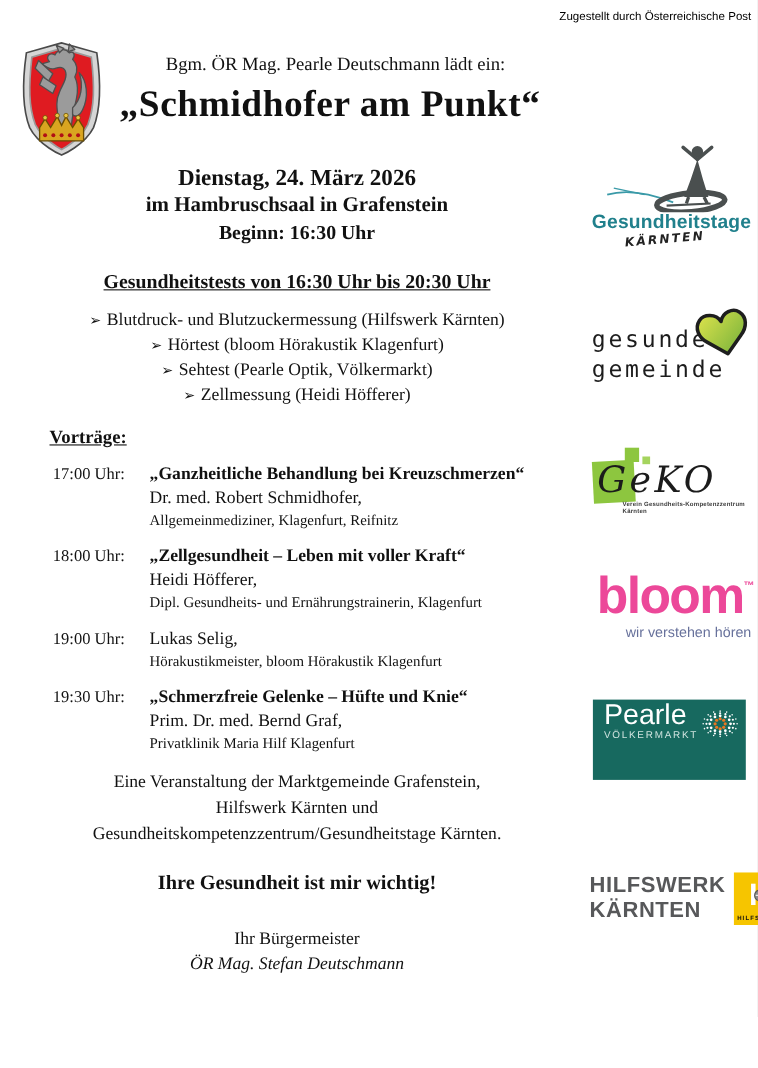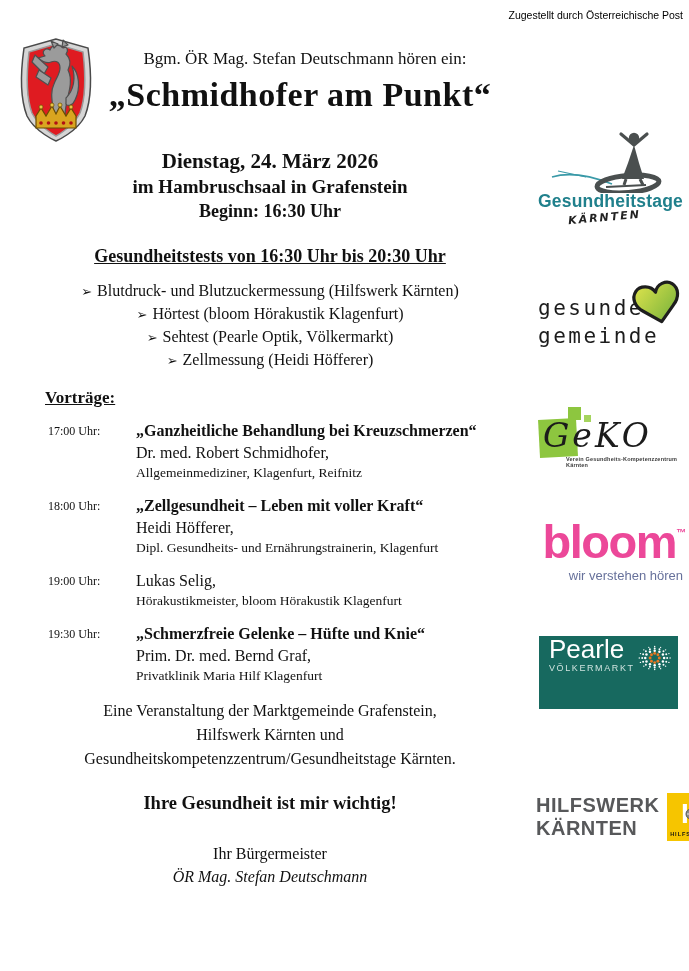--- a/index.html
+++ b/index.html
@@ -17,21 +17,21 @@
   .d2{font-size:19px;font-weight:bold;line-height:25px;}
   .d3{font-size:18px;font-weight:bold;line-height:24px;}
   .tests-head{margin-top:21px;font-size:18px;font-weight:bold;text-decoration:underline;line-height:24px;}
   .tests-list{margin-top:12px;}
   .test-item{font-size:16px;line-height:22px;}
   .arrow{font-family:"DejaVu Sans",sans-serif;font-size:13px;margin-right:5px;}
   .talks-head{margin-top:14px;text-align:left;margin-left:5px;font-size:17px;
               font-weight:bold;text-decoration:underline;line-height:24px;}
   .talks{margin-top:10px;}
   .talk{display:flex;text-align:left;margin-bottom:13px;margin-left:8px;}
-  .talk-time{width:88px;flex:none;font-size:12px;line-height:22px;}
+  .talk-time{width:88px;flex:none;font-size:15px;line-height:22px;}
   .talk-title{font-size:16px;font-weight:bold;line-height:22px;}
   .talk-speaker{font-size:16px;line-height:22px;}
   .talk-detail{font-size:13.5px;line-height:18px;}
   .organizers{margin-top:14px;font-size:16px;line-height:24px;}
   .slogan{margin-top:20px;font-size:18.5px;font-weight:bold;line-height:24px;}
   .signoff{margin-top:28px;}
   .signoff-role{font-size:16px;line-height:22px;margin-top:14px;}
   .signoff-name{font-size:16px;font-style:italic;line-height:24px;}
 
   
@@ -97,21 +97,21 @@
       <circle cx="61" cy="87" r="1.8"></circle>
     </g>
     <g fill="#e9c545" stroke="#6b4e00" stroke-width=".7">
       <circle cx="31" cy="71" r="2"></circle>
         <circle cx="42" cy="69" r="2"></circle>
       <circle cx="50" cy="69" r="2"></circle>
         <circle cx="61" cy="71" r="2"></circle>
     </g>
   </svg>
 
-  <div class="invite">Bgm. ÖR Mag. Stefan Deutschmann hören ein:</div>
+  <div class="invite">Bgm. ÖR Mag. Pearle Deutschmann lädt ein:</div>
   <div class="title">„Schmidhofer am Punkt“</div>
 
   <div class="main">
     <div class="d1">Dienstag, 24. März 2026</div>
     <div class="d2">im Hambruschsaal in Grafenstein</div>
     <div class="d3">Beginn: 16:30 Uhr</div>
 
     <div class="tests-head">Gesundheitstests von 16:30 Uhr bis 20:30 Uhr</div>
     <div class="tests-list">
       <div class="test-item">

